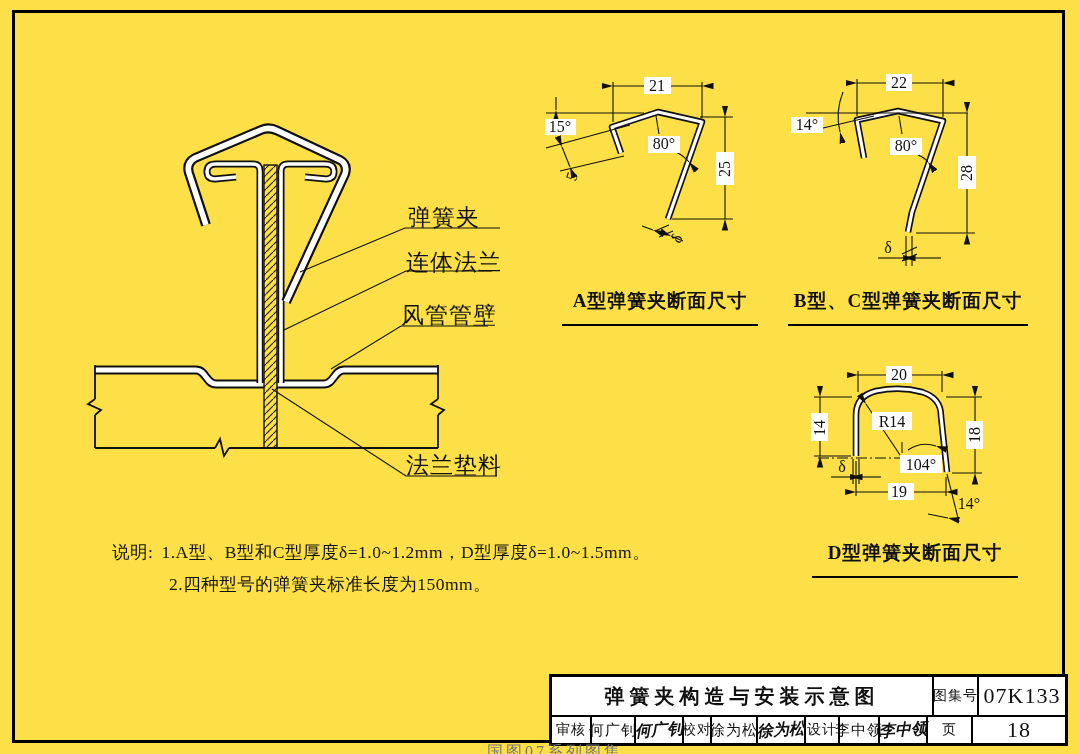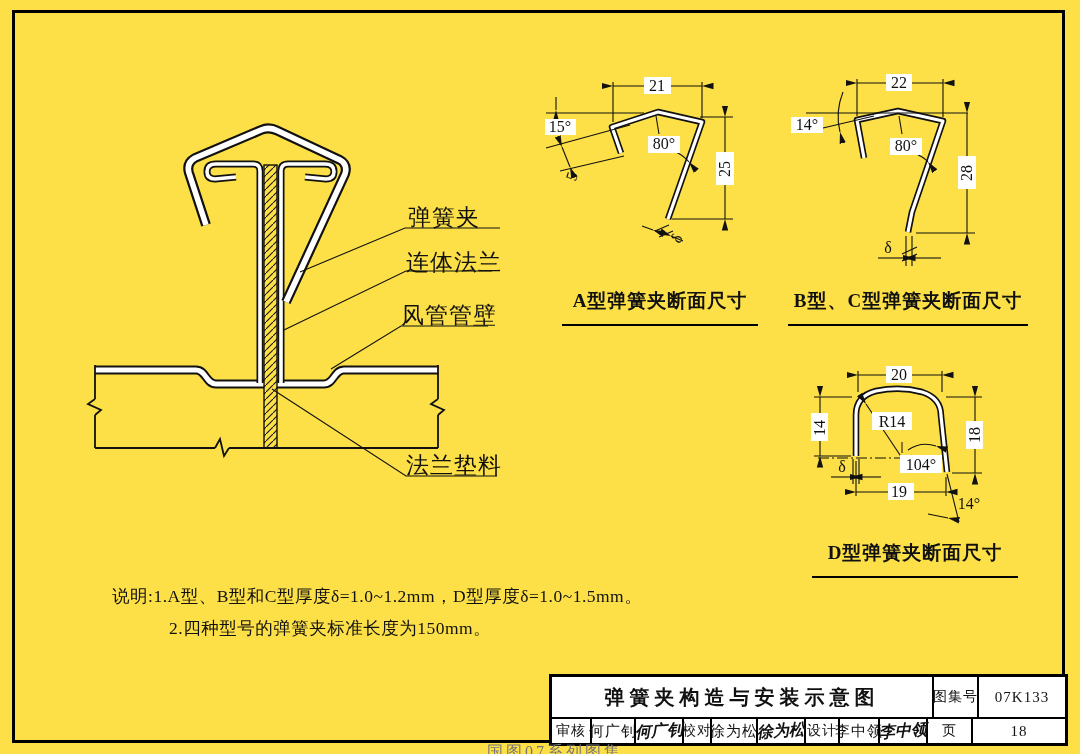--- a/index.html
+++ b/index.html
@@ -18,32 +18,32 @@
   .i-f{stroke:#fff;stroke-width:3.6;fill:none;stroke-linejoin:round;stroke-linecap:butt;}
   .o-c{stroke:#111;stroke-width:10;fill:none;stroke-linejoin:round;stroke-linecap:butt;}
   .i-c{stroke:#fff;stroke-width:5.6;fill:none;stroke-linejoin:round;stroke-linecap:butt;}
   .o-w{stroke:#111;stroke-width:9;fill:none;stroke-linejoin:round;stroke-linecap:butt;}
   .i-w{stroke:#fff;stroke-width:5;fill:none;stroke-linejoin:round;stroke-linecap:butt;}
   .dimtxt{font:16px "Liberation Serif","DejaVu Serif",serif;fill:#111;text-anchor:middle;}
   .bk{fill:#fff;}
   .lbl{position:absolute;font-size:23px;line-height:1.1;text-align:left;letter-spacing:1px;white-space:nowrap;}
   .cap{position:absolute;font-size:19px;font-weight:bold;text-align:center;letter-spacing:1px;
        border-bottom:2.5px solid #000;padding-bottom:10px;white-space:nowrap;}
-  .notes{position:absolute;font-size:17.5px;letter-spacing:.5px;white-space:nowrap;display:flex;margin-top:44px;}
+  .notes{position:absolute;font-size:17.5px;letter-spacing:.5px;white-space:nowrap;display:flex;gap:8px;}
   .tblock{position:absolute;left:549px;top:674px;width:519px;height:72px;border:3px solid #000;
           box-sizing:border-box;display:flex;flex-direction:column;background:#fff;}
   .trow1{height:40px;border-bottom:2px solid #000;display:flex;}
   .trow2{flex:1;display:flex;}
   .cell{display:flex;align-items:center;justify-content:center;box-sizing:border-box;
         border-left:2px solid #000;white-space:nowrap;overflow:visible;}
   .cell:first-child{border-left:none;}
   .maintitle{flex:1;font-size:20px;font-weight:bold;letter-spacing:5px;}
   .small{font-size:14px;letter-spacing:1px;}
   .name{font-size:15px;letter-spacing:1px;}
-  .num{font-size:15px;letter-spacing:1px;}
+  .num{font-size:22px;letter-spacing:1px;}
   .sig{font-style:italic;font-weight:bold;font-size:16px;transform:rotate(-4deg);}
   .wm{position:absolute;left:487px;top:742px;font-size:16px;color:#777;letter-spacing:3px;}
 </style>
 </head>
 <body>
 
 <div class="page">
   <div class="frame"></div>
 
   <svg width="1080" height="754" viewBox="0 0 1080 754">

